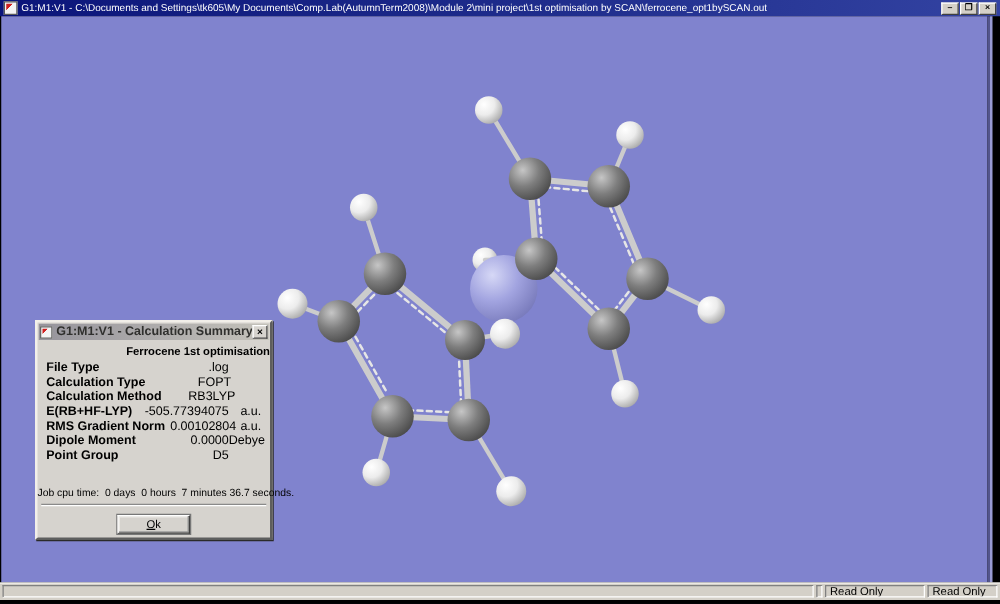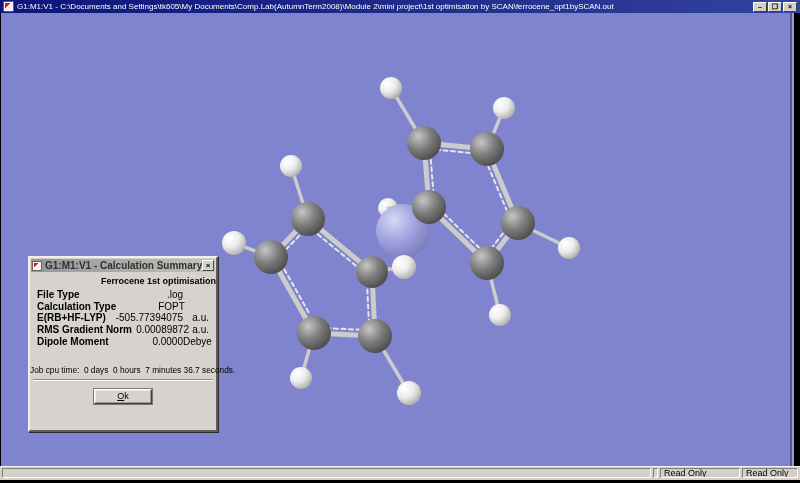--- a/index.html
+++ b/index.html
@@ -209,33 +209,43 @@
           <span class="dlabel">File Type</span>
           <span class="dvalue">.log</span>
           <span class="dunit"></span>
         </div>
         <div class="drow">
           <span class="dlabel">Calculation Type</span>
           <span class="dvalue">FOPT</span>
           <span class="dunit"></span>
         </div>
         <div class="drow">
+          <span class="dlabel">Calculation Method</span>
+          <span class="dvalue">RB3LYP</span>
+          <span class="dunit"></span>
+        </div>
+        <div class="drow">
           <span class="dlabel">E(RB+HF-LYP)</span>
           <span class="dvalue">-505.77394075</span>
           <span class="dunit">a.u.</span>
         </div>
         <div class="drow">
           <span class="dlabel">RMS Gradient Norm</span>
-          <span class="dvalue">0.00089872</span>
+          <span class="dvalue">0.00102804</span>
           <span class="dunit">a.u.</span>
         </div>
         <div class="drow">
           <span class="dlabel">Dipole Moment</span>
           <span class="dvalue">0.0000</span>
           <span class="dunit">Debye</span>
+        </div>
+        <div class="drow">
+          <span class="dlabel">Point Group</span>
+          <span class="dvalue">D5</span>
+          <span class="dunit"></span>
         </div>
       </div>
     <div class="cpu-line">Job cpu time:  0 days  0 hours  7 minutes 36.7 seconds.</div>
     <div class="dialog-sep"></div>
     <div class="ok-row">
       <button class="ok-button"><u>O</u>k</button>
     </div>
   </div>
 
   <div class="statusbar">

